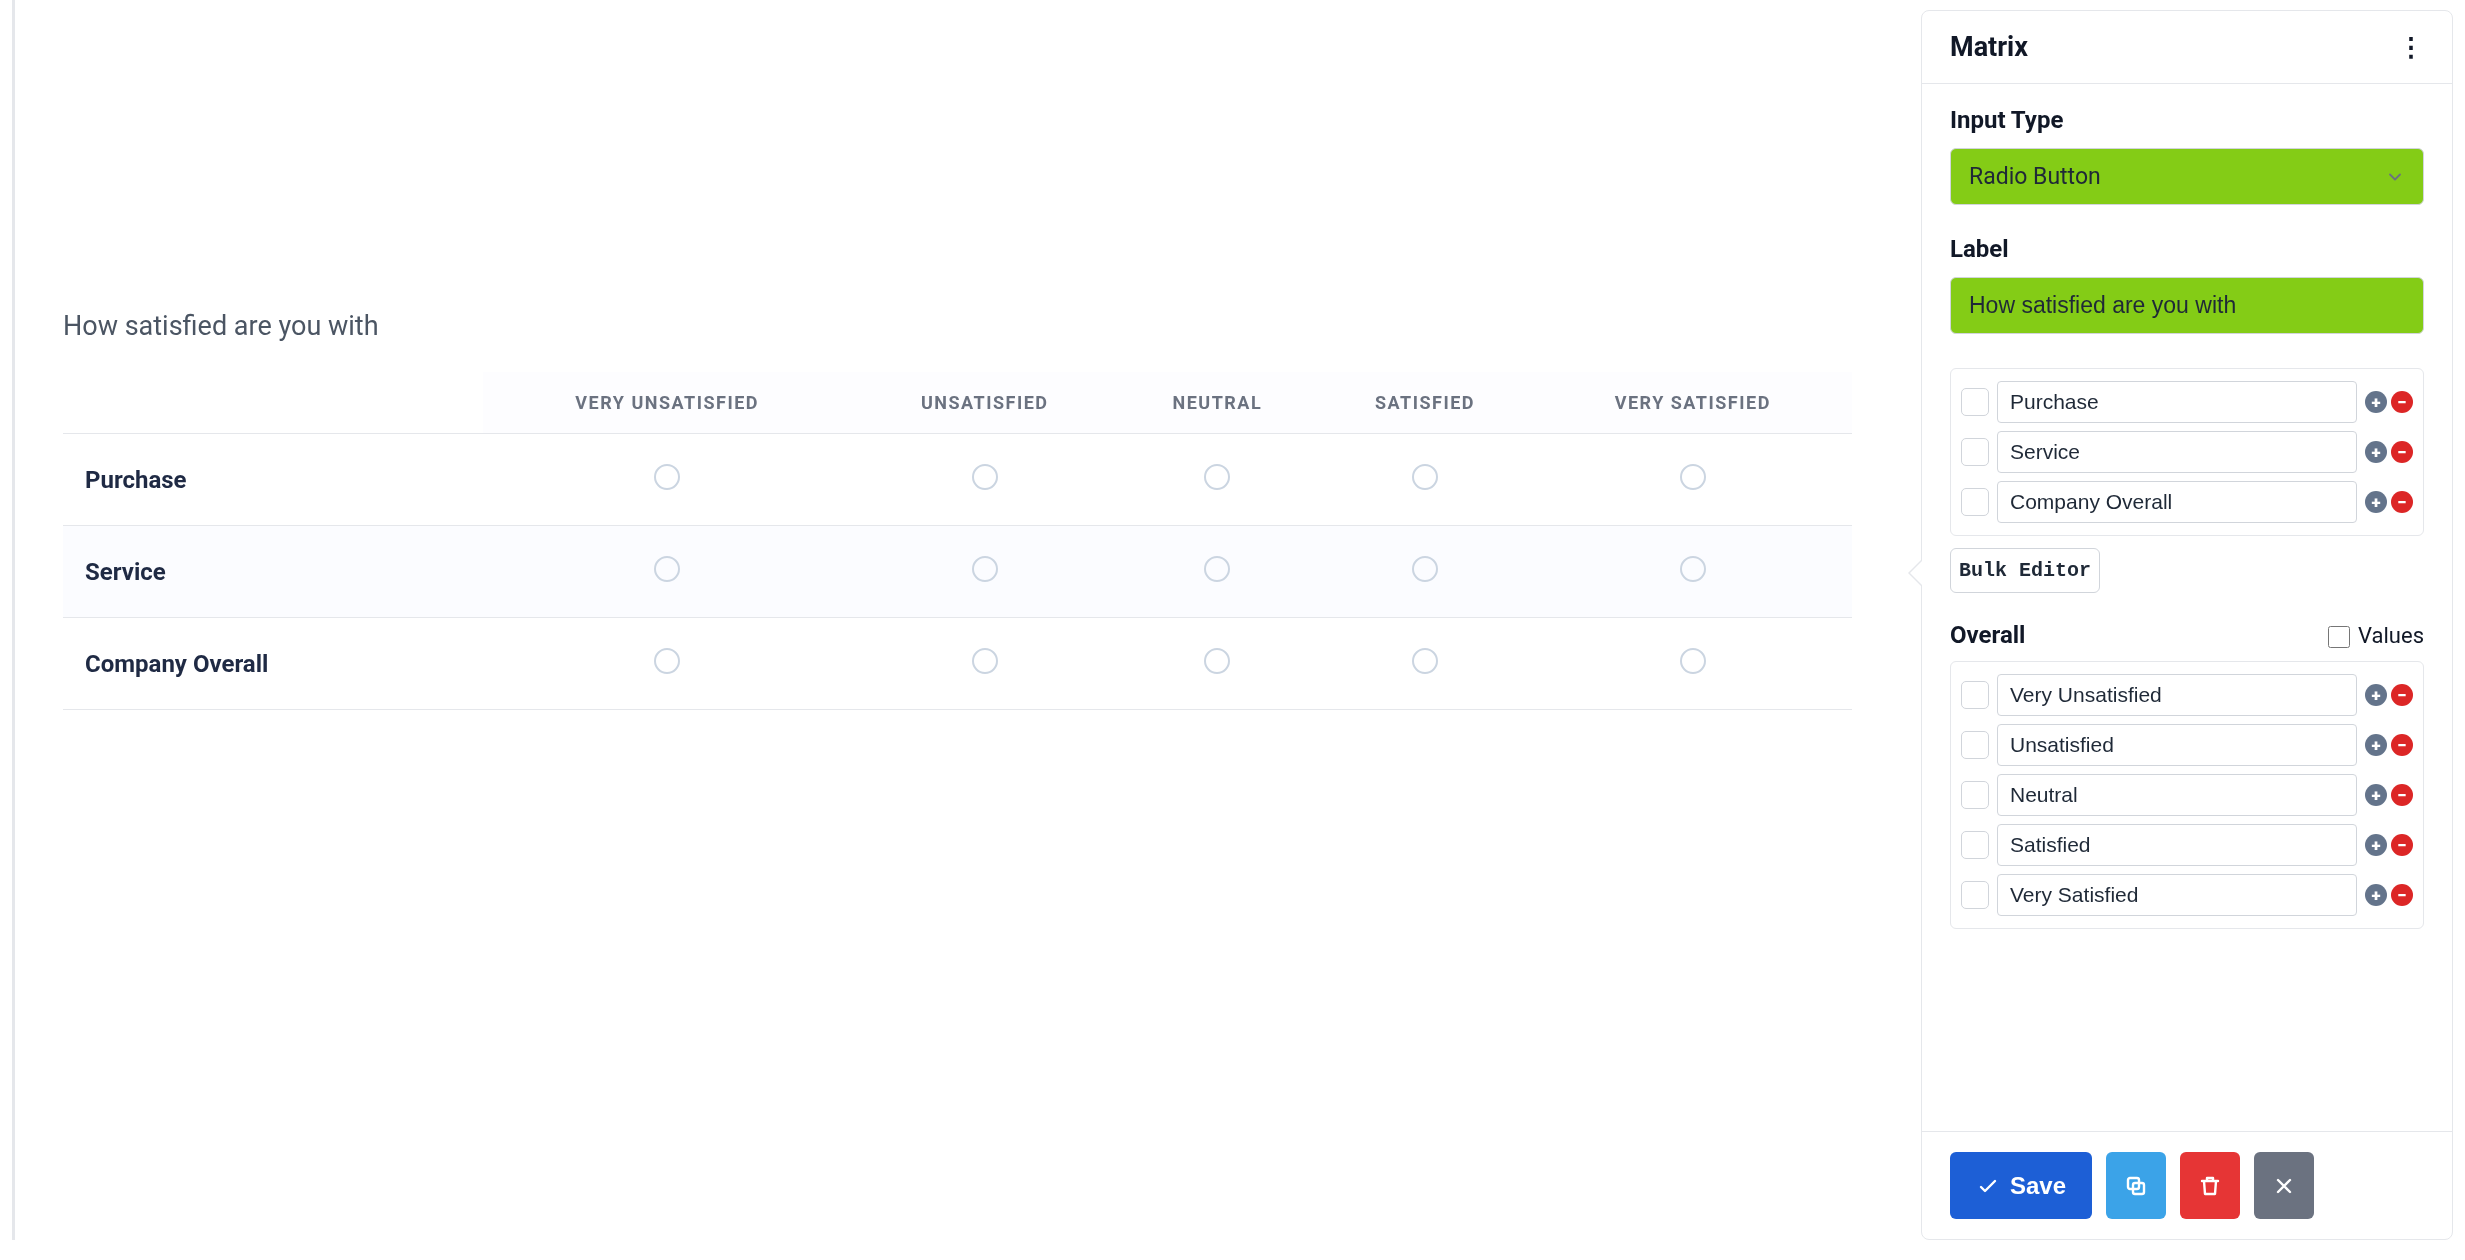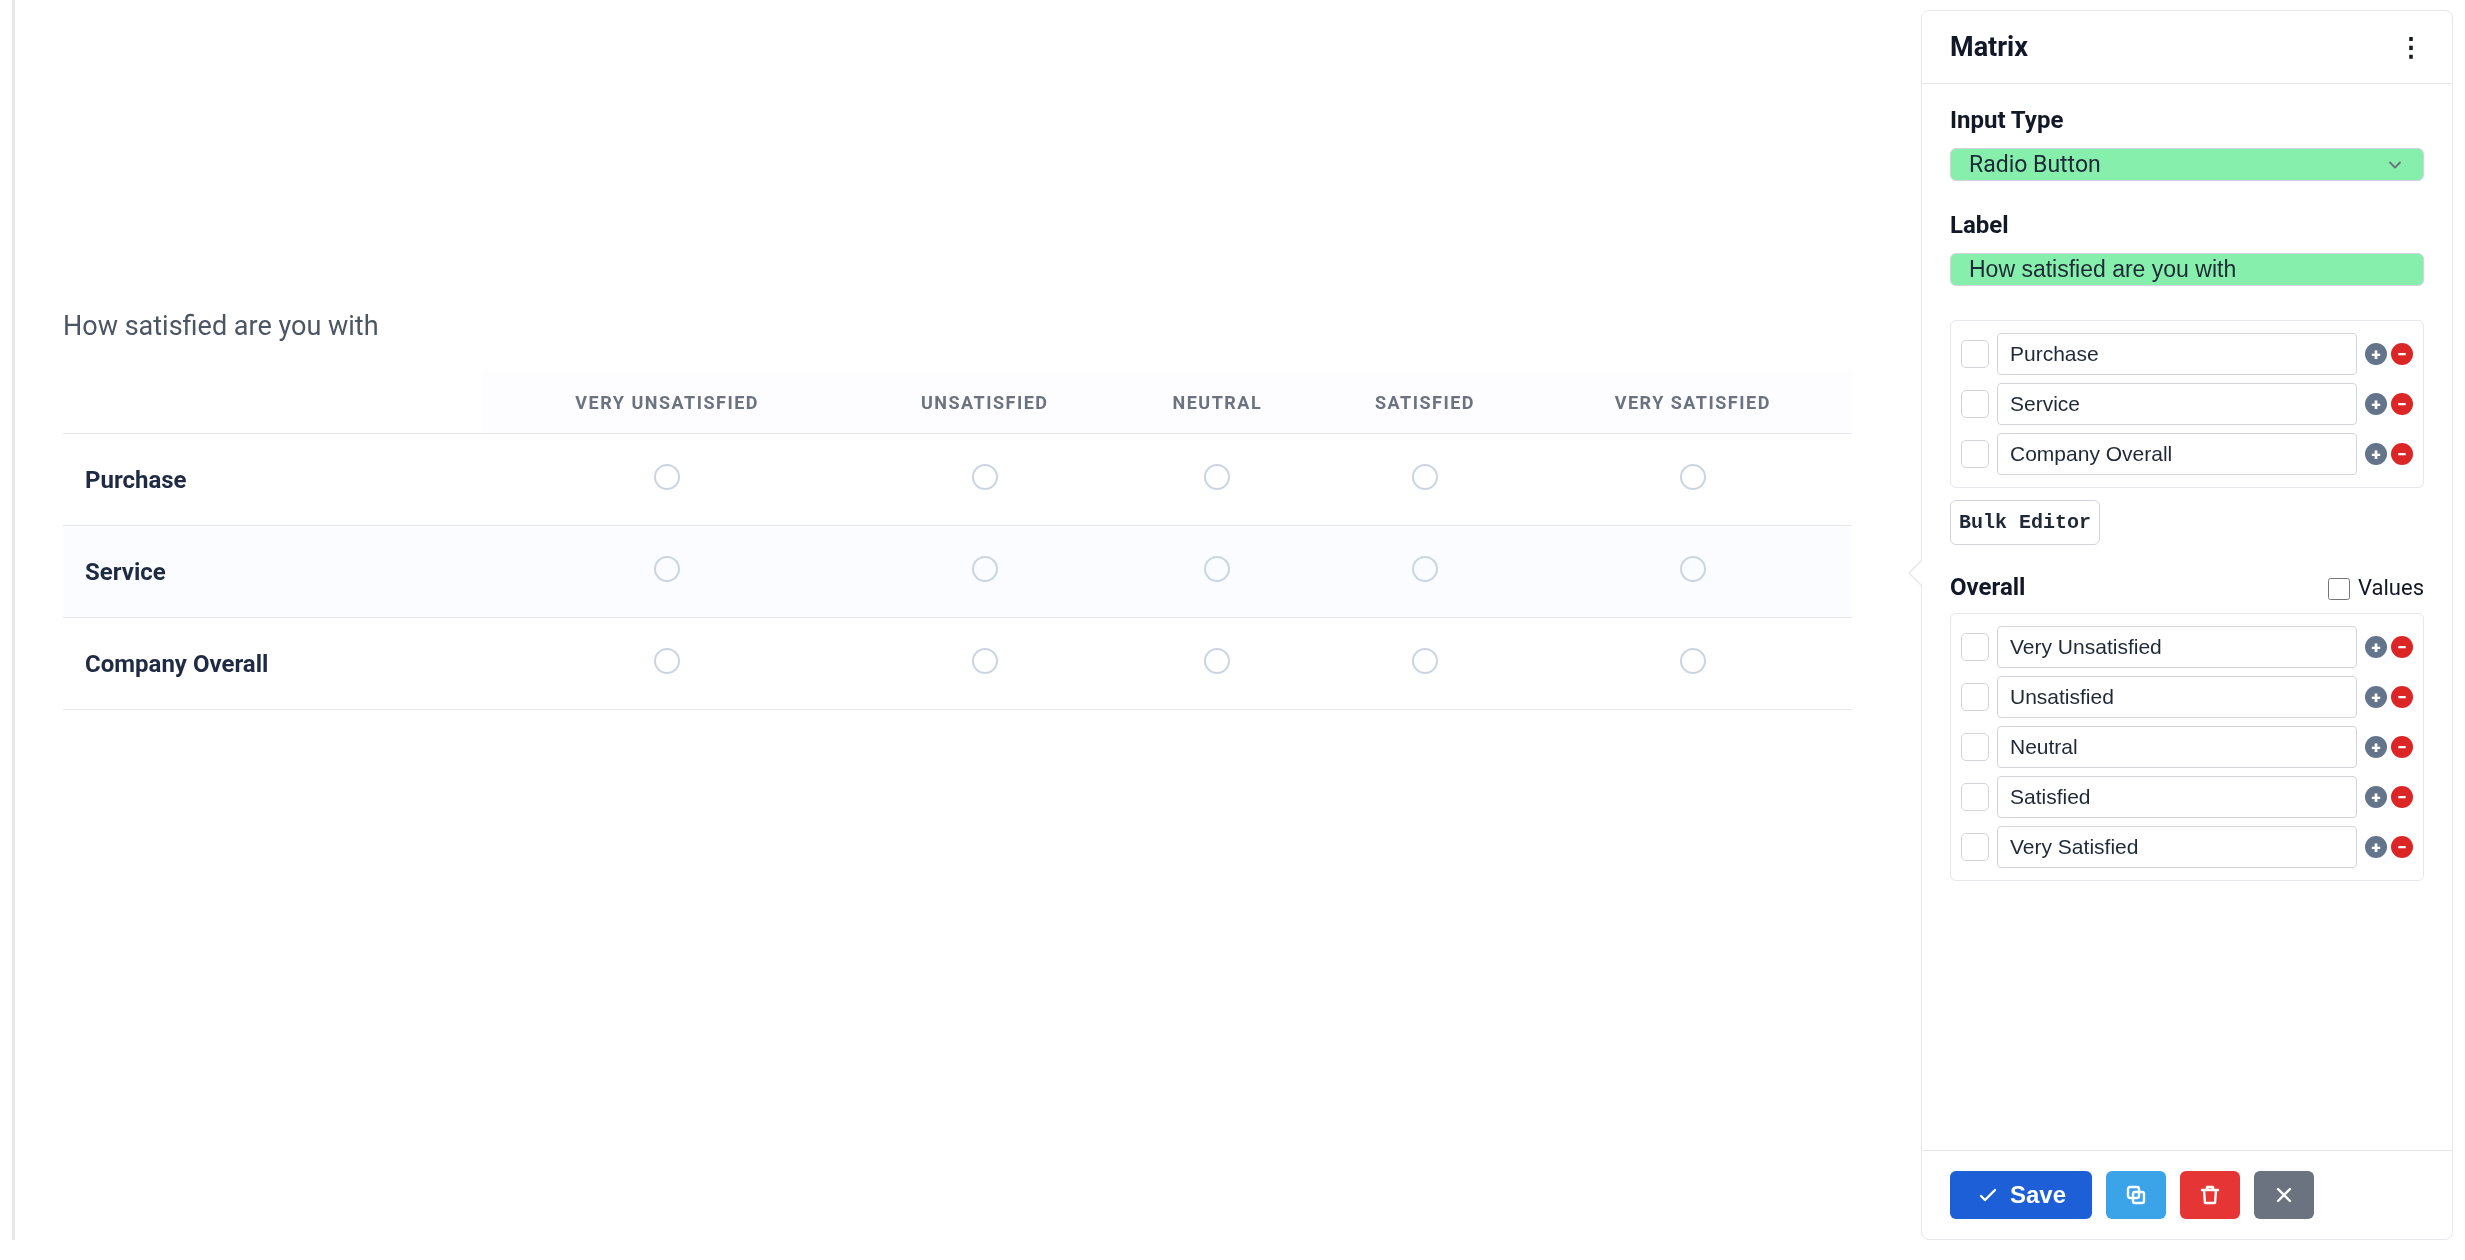--- a/index.html
+++ b/index.html
@@ -131,24 +131,24 @@
     font-size: 24px;
     font-weight: 700;
     color: #111827;
     margin-bottom: 14px;
   }
 
   .select, .textinput {
     width: 100%;
     border: 1px solid #d1d5db;
     border-radius: 6px;
-    padding: 2px 18px;
+    padding: 14px 18px;
     font-size: 23px;
     color: #1f2937;
-    background: #86efac;
+    background: #84cc16;
     outline: none;
   }
   .select {
     display: flex;
     justify-content: space-between;
     align-items: center;
     cursor: pointer;
     margin-bottom: 30px;
   }
   .chevron { color: #6b7280; display:inline-flex;}
@@ -236,21 +236,21 @@
     display: inline-flex;
     align-items: center;
     justify-content: center;
     gap: 10px;
     border: none;
     border-radius: 6px;
     font-size: 24px;
     font-weight: 600;
     color: #fff;
     padding: 0 26px;
-    height: 48px;
+    height: 67px;
     cursor: pointer;
   }
   .btn.primary { background: #1d5fd6; }
   .btn.sq { width: 60px; padding:0; }
   .btn.info { background: #3ba3e8; }
   .btn.danger { background: #e63535; }
   .btn.muted { background: #6b7280; }
   .btn svg { width: 24px; height: 24px; fill: none; stroke: #fff; stroke-width: 2.4; }
 </style>
 </head>

